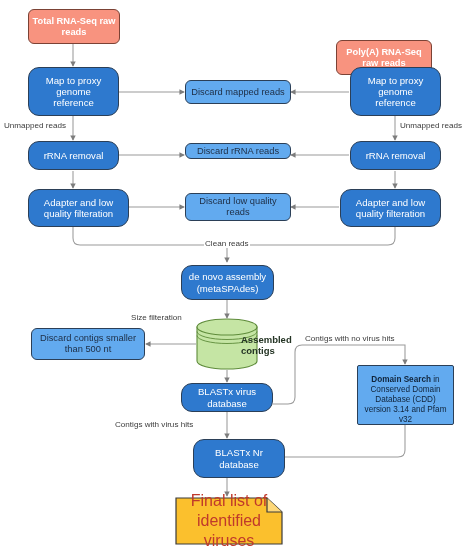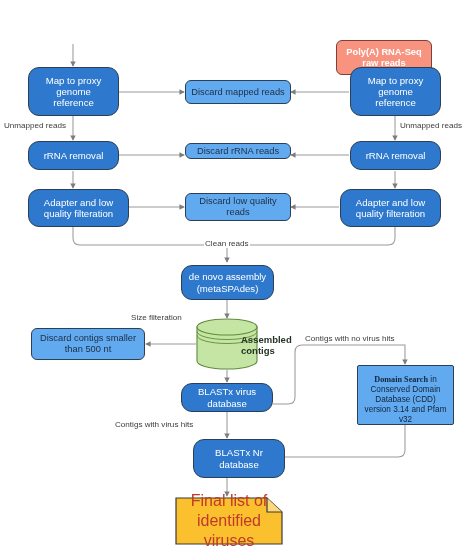--- a/index.html
+++ b/index.html
@@ -68,21 +68,21 @@
     font-size: 9.3px;
   }
   .n-domain {
     background: #62AAEF;
     border: 1.3px solid #2B3F57;
     border-radius: 2px;
     color: #10243B;
     font-size: 8.2px;
     line-height: 1.22;
   }
-  .n-domain b { font-weight: bold; font-family: Liberation Serif, serif; }
+  .n-domain b { font-weight: bold; }
 
   
   .n-cyl {
     position: absolute;
     z-index: 2;
   }
   .n-cyl .cyl-svg {
     position: absolute;
     left: 0; top: 0;
   }
@@ -175,20 +175,24 @@
       <path d="M 273,404 L 288,404 Q 295,404 295,397 L 295,352 Q 295,345 302,345 L 405,345 L 405,364"></path>
 
       <path d="M 227,412 L 227,438"></path>
 
       <path d="M 405,425 L 405,450 Q 405,457 398,457 L 280,457"></path>
 
       <path d="M 227,478 L 227,496"></path>
     </g>
   </svg>
 
+  <div class="node n-source" style="left:28px; top:9px; width:92px; height:35px;">
+    <span class="txt">Total RNA-Seq raw
+reads</span>
+  </div>
 
   <div class="node n-source" style="left:336px; top:9px; width:96px; height:35px;margin-top:31px;">
     <span class="txt">Poly(A) RNA-Seq
 raw reads</span>
   </div>
 
   <div class="node n-proc" style="left:28px; top:67px; width:91px; height:49px;">
     <span class="txt">Map to proxy
 genome
 reference</span>

